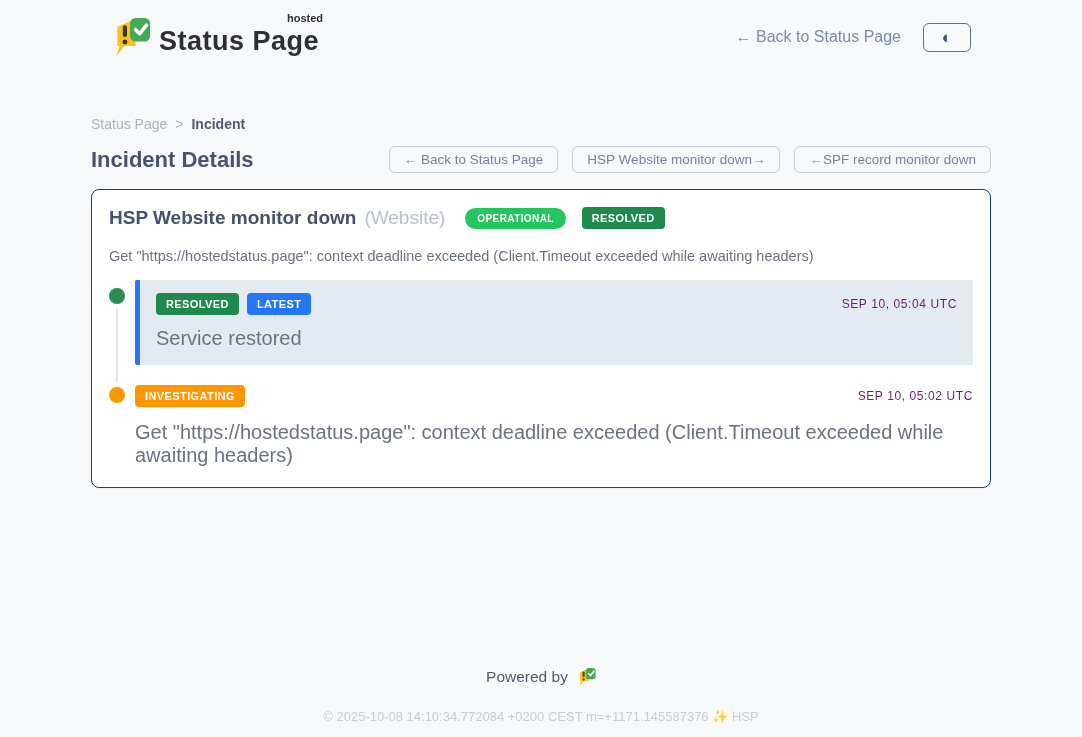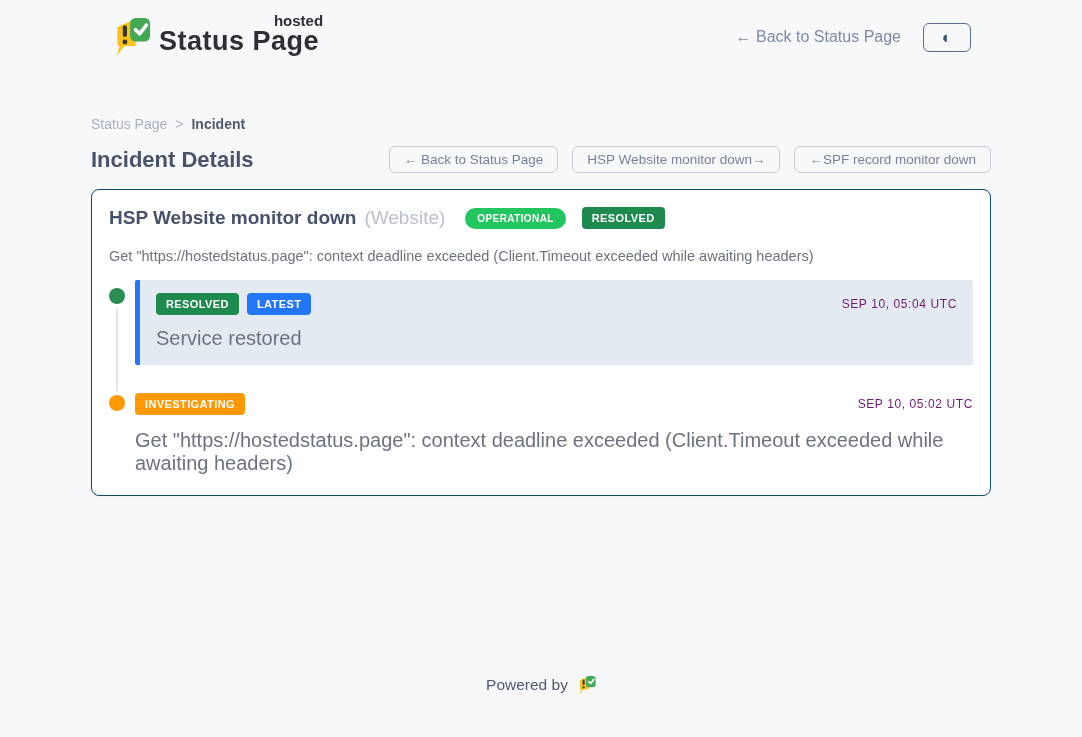--- a/index.html
+++ b/index.html
@@ -21,21 +21,21 @@
     font-family:"Liberation Sans","DejaVu Sans",sans-serif;
     color:var(--text-dark);
     overflow:hidden;
   }
   
   .header{width:860px;margin:0 auto;padding-top:14px;display:flex;align-items:center;justify-content:space-between;}
   .brand{display:flex;align-items:flex-start;gap:8px;}
   .brand svg{width:40px;height:46px;}
   .brand-text{position:relative;padding-top:12px;}
   .brand-name{font-size:27px;font-weight:700;color:#2e2e36;letter-spacing:.5px;}
-  .brand-sup{position:absolute;top:-2px;right:-4px;font-size:15px;font-weight:600;color:#2e2e36;}
+  .brand-sup{position:absolute;top:-2px;right:-4px;font-size:11px;font-weight:600;color:#2e2e36;}
   .header-right{display:flex;align-items:center;gap:22px;}
   .back-link{font-size:16px;color:#7d8ba3;text-decoration:none;cursor:pointer;}
   .theme-toggle{width:48px;height:29px;border:1px solid #5d6f8e;border-radius:6px;background:transparent;
     display:flex;align-items:center;justify-content:center;cursor:pointer;color:#3f5374;font-size:17px;line-height:1;}
   
   .main{width:900px;margin:56px auto 0;}
   .breadcrumb{font-size:14px;color:var(--text-light);display:flex;gap:8px;align-items:center;}
   .breadcrumb .crumb-link{cursor:pointer;}
   .breadcrumb .current{color:#505a70;font-weight:700;}
   .title-row{display:flex;align-items:flex-end;justify-content:space-between;margin-top:14px;}
@@ -52,21 +52,21 @@
   .badge{display:inline-block;color:#fff;font-weight:700;letter-spacing:.4px;}
   .badge-operational{background:var(--green-bright);border-radius:999px;font-size:10px;padding:5px 12px;margin-left:12px;}
   .badge-resolved-hd{background:var(--green-dark);border-radius:4px;font-size:11px;padding:5px 10px;margin-left:8px;}
   .incident-meta{margin-top:9px;font-size:13.5px;color:var(--text-mid);}
   .incident-meta .meta-component{font-weight:700;color:#4c5568;}
   .incident-desc{margin-top:19px;font-size:14.5px;color:var(--text-mid);}
   
   .timeline{position:relative;margin-top:22px;}
   .tl-line{position:absolute;left:7px;top:18px;width:2px;height:97px;background:#e3e5e9;}
   .tl-entry{display:flex;gap:10px;position:relative;}
-  .tl-entry + .tl-entry{margin-top:28px;}
+  .tl-entry + .tl-entry{margin-top:20px;}
   .tl-dot{width:16px;height:16px;border-radius:50%;flex:none;margin-top:2px;
     box-shadow:0 0 0 4px #fff;position:relative;z-index:2;}
   .tl-dot.green{background:#2a8c52;}
   .tl-dot.orange{background:var(--orange);}
   .tl-body{flex:1;}
   .tl-body.boxed{background:var(--box-bg);border-left:5px solid var(--blue);border-radius:2px;padding:13px 16px 15px;margin-top:-6px;}
   .tl-head{display:flex;align-items:center;justify-content:space-between;}
   .tl-badges{display:flex;gap:8px;}
   .tl-badge{border-radius:4px;font-size:11px;padding:5px 10px;color:#fff;font-weight:700;letter-spacing:.4px;}
   .tl-badge.green{background:var(--green-dark);}
@@ -167,14 +167,15 @@
     <div class="powered">
       <span>Powered by</span>
       <svg viewBox="0 0 44 48">
         <path d="M7 13 L27 4 L27 34 L15 34 L6 45 L9.5 34 L7 34 Z" fill="#fbc21e"></path>
         <rect x="21" y="3" width="22" height="26" rx="6" fill="#43a957"></rect>
         <path d="M27 16 l4.5 4.5 L39 11" stroke="#fff" stroke-width="4" fill="none" stroke-linecap="round" stroke-linejoin="round"></path>
         <rect x="13" y="11" width="4.6" height="13" rx="2.3" fill="#3a372f"></rect>
         <circle cx="15.3" cy="29.5" r="2.7" fill="#3a372f"></circle>
       </svg>
     </div>
+    <p class="copyright">© 2025-10-08 14:10:34.772084 +0200 CEST m=+1171.145587376 ✨ HSP</p>
   </footer>
 </main>
 
 </body></html>

